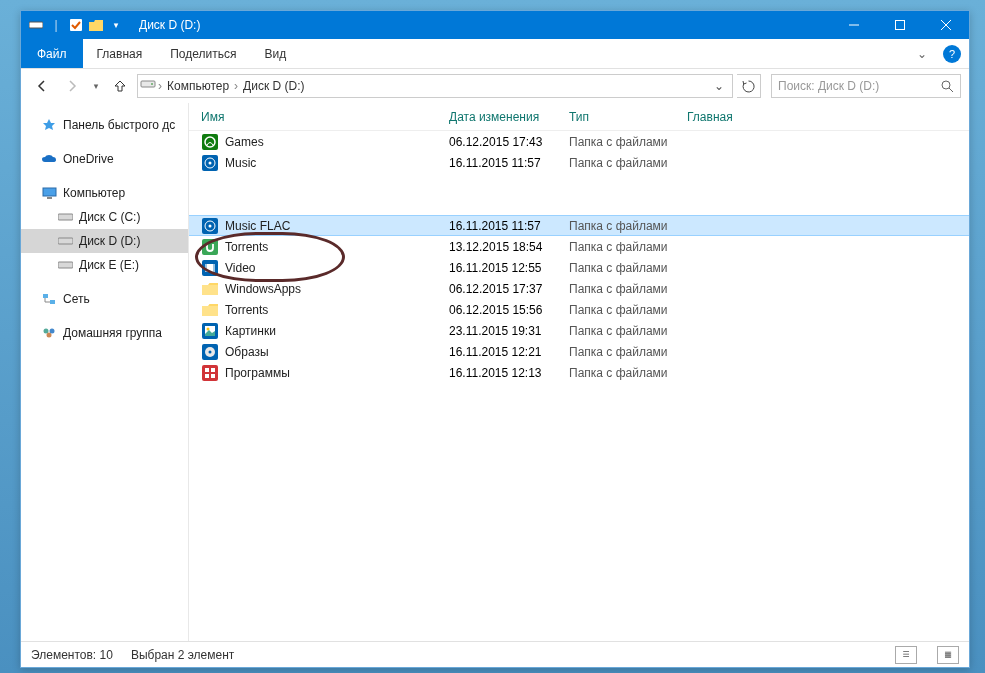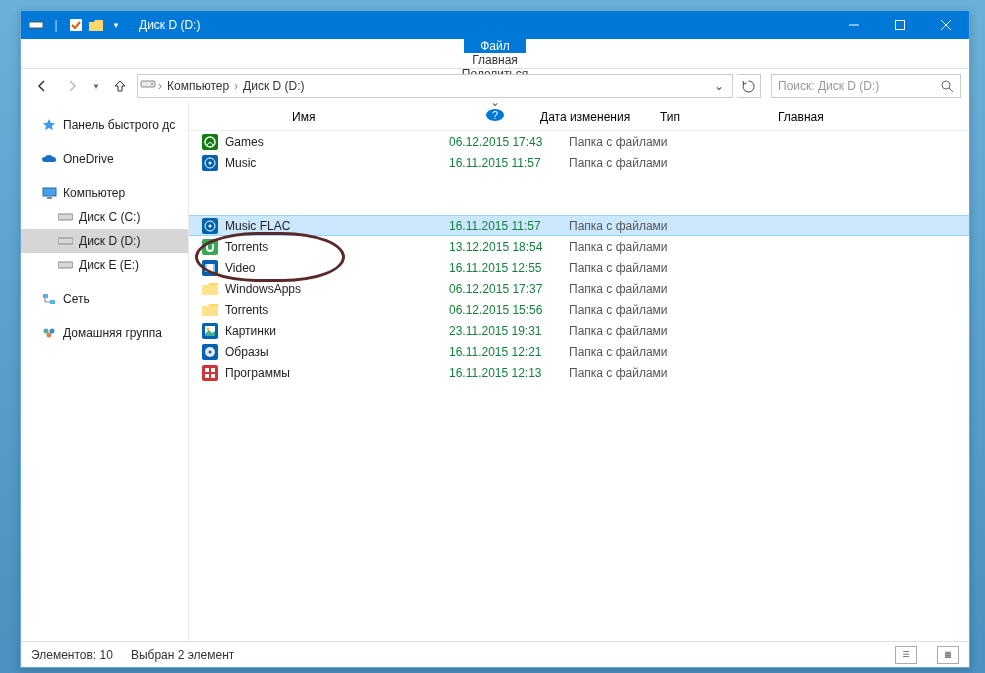--- a/index.html
+++ b/index.html
@@ -4,21 +4,21 @@
 <style>
 * { margin:0; padding:0; box-sizing:border-box; font-family:"Segoe UI",Tahoma,sans-serif; font-size:12px; }
 body { background:linear-gradient(#6ab0d8,#4a90c0); width:985px; height:673px; overflow:hidden; padding:10px 15px 5px 20px; }
 .window { background:#fff; width:100%; height:100%; border:1px solid #6aa8d8; display:flex; flex-direction:column; box-shadow:0 2px 8px rgba(0,0,0,.2); }
 .titlebar { background:#0078d7; color:#fff; display:flex; align-items:center; height:28px; }
 .titlebar .qat { display:flex; align-items:center; gap:2px; padding:0 6px; }
 .qat-icon { width:18px; height:18px; display:flex; align-items:center; justify-content:center; color:#fff; }
 .titlebar .title { padding:0 8px; color:#fff; white-space:nowrap; }
 .titlebar .spacer { flex:1; }
 .winbtn { width:46px; height:28px; display:flex; align-items:center; justify-content:center; color:#fff; }
-.ribbon { background:#fff; border-bottom:1px solid #e1e1e1; display:flex; align-items:center; height:30px;flex-direction:column; }
+.ribbon { background:#fff; border-bottom:1px solid #e1e1e1; display:flex; align-items:center; height:30px; }
 .ribbon .tab { padding:0 14px; height:100%; display:flex; align-items:center; color:#333; }
 .ribbon .tab.file { background:#0078d7; color:#fff; padding:0 16px; }
 .ribbon .rspacer { flex:1; }
 .ribbon .chev { padding:0 8px; color:#666; }
 .ribbon .help { width:18px; height:18px; border-radius:50%; background:#0078d7; color:#fff; display:flex; align-items:center; justify-content:center; margin:0 8px; font-size:11px; }
 .navrow { display:flex; align-items:center; height:34px; padding:4px 8px; gap:4px; }
 .navbtn { width:26px; height:26px; display:flex; align-items:center; justify-content:center; color:#888; }
 .navbtn.enabled { color:#333; }
 .addrbar { flex:1; border:1px solid #ccc; height:24px; display:flex; align-items:center; padding:0 2px; background:#fff; }
 .addrbar .seg { padding:0 3px; color:#333; }
@@ -31,31 +31,31 @@
 .searchbox .sspacer { flex:1; }
 .body { flex:1; display:flex; overflow:hidden; }
 .nav { width:168px; border-right:1px solid #e8e8e8; padding:10px 0; overflow:auto; }
 .navitem { display:flex; align-items:center; height:24px; padding:0 6px 0 20px; gap:6px; color:#222; white-space:nowrap; overflow:hidden; }
 .navitem.sub { padding-left:36px; }
 .navitem.selected { background:#d6d6d6; }
 .navgap { height:10px; }
 .nicon { width:16px; height:16px; display:flex; align-items:center; justify-content:center; flex:none; }
 .pin { margin-left:auto; color:#888; font-size:10px; }
 .content { flex:1; overflow:auto; position:relative; }
-.colhead { display:flex; height:28px; align-items:center; border-bottom:1px solid #eee; color:#000000; padding-left:12px;justify-content:center; }
+.colhead { display:flex; height:28px; align-items:center; border-bottom:1px solid #eee; color:#0f766e; padding-left:12px; }
 .colhead .c1 { width:248px; }
 .colhead .c2 { width:120px; }
 .colhead .c3 { width:118px; }
 .colhead .c4 { width:100px; }
 .rows { }
 .row { display:flex; align-items:center; height:21px; padding-left:12px; color:#222; }
 .row.selected { background:#cce8ff; border:1px solid #99d1ff; border-left:none; border-right:none;margin-top:42px; }
 .row .ricon { width:18px; height:18px; display:flex; align-items:center; justify-content:center; flex:none; margin-right:6px; }
 .row .r1 { width:224px; }
-.row .r2 { width:120px; color:#15803d; }
+.row .r2 { width:120px; color:#000000; }
 .row .r3 { width:118px; color:#555; }
 .statusbar { height:26px; border-top:1px solid #e1e1e1; display:flex; align-items:center; padding:0 10px; gap:18px; color:#333;justify-content:space-between; }
 .statusbar .stspacer { flex:1; }
 .viewbtn { width:22px; height:18px; border:1px solid #aaa; margin-left:2px; display:flex; align-items:center; justify-content:center; font-size:8px; color:#555; }
 .anno { position:absolute; border:3px solid #5a2a2a; border-radius:50%/60%; pointer-events:none; }
 svg { display:block; }
 </style>
 </head>
 <body>
 

